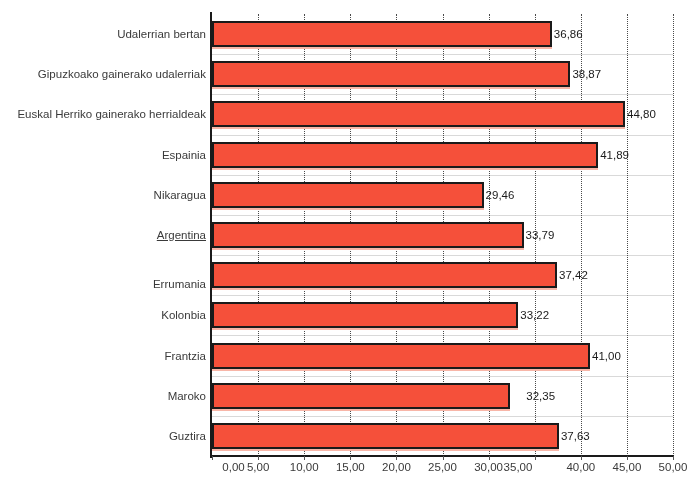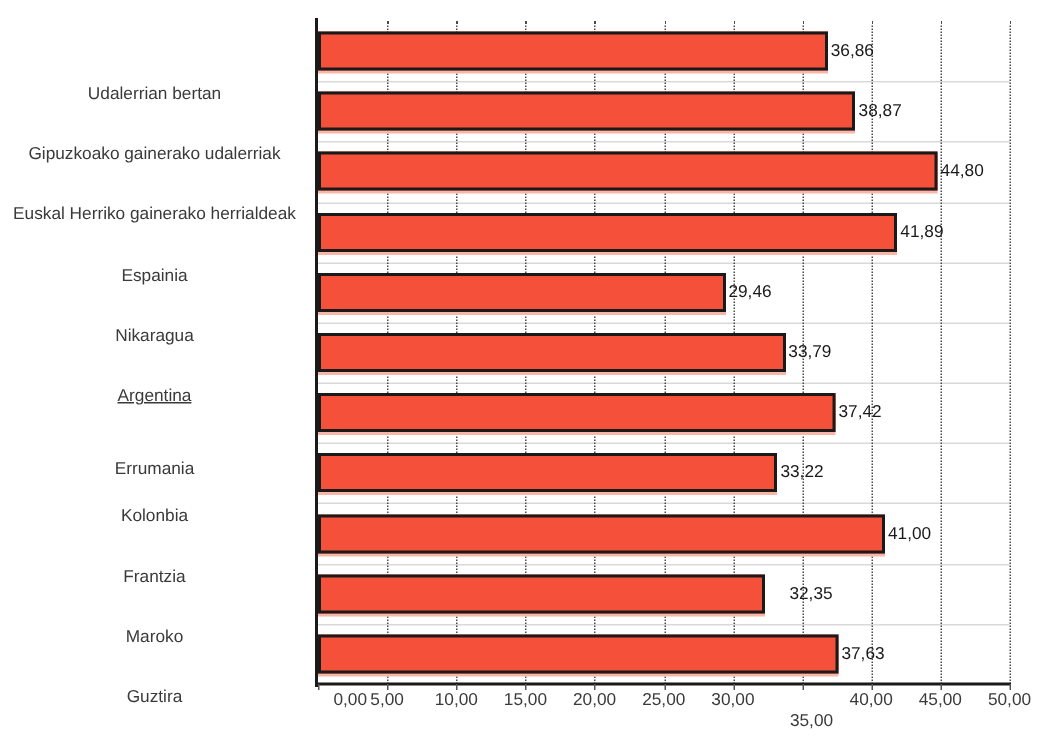--- a/index.html
+++ b/index.html
@@ -98,26 +98,25 @@
     transform: translateY(-50%);
     font-size: 11.5px;
     color: #1a1a1a;
     white-space: nowrap;
     padding-left: 2px;
   }
   .cat-label-wrap {
     position: absolute;
     left: 0;
     width: 206px;
-    text-align: center;
+    text-align: right;
     font-size: 11.5px;
     color: #3a3a3a;
     white-space: nowrap;
     transform: translateY(-50%);
-    margin-top: 29px;
   }
 
   
   .x-label {
     position: absolute;
     top: 461px;
     font-size: 11.5px;
     color: #3a3a3a;
     text-align: center;
     transform: translateX(-50%);
@@ -233,19 +232,19 @@
       <div class="x-tick" style="left: 673px;"></div>
     </div>
   <div id="x-labels">
       <div class="x-label" style="left: 212px; padding-left: 43px;">0,00</div>
       <div class="x-label" style="left: 258.1px;">5,00</div>
       <div class="x-label" style="left: 304.2px;">10,00</div>
       <div class="x-label" style="left: 350.3px;">15,00</div>
       <div class="x-label" style="left: 396.4px;">20,00</div>
       <div class="x-label" style="left: 442.5px;">25,00</div>
       <div class="x-label" style="left: 488.6px;">30,00</div>
-      <div class="x-label" style="left: 541px; margin-top: 14px;">35,00</div>
+      <div class="x-label" style="left: 518px;">35,00</div>
       <div class="x-label" style="left: 580.8px;">40,00</div>
       <div class="x-label" style="left: 626.9px;">45,00</div>
       <div class="x-label" style="left: 673px;">50,00</div>
     </div>
 
 </div>
 
 </body></html>

